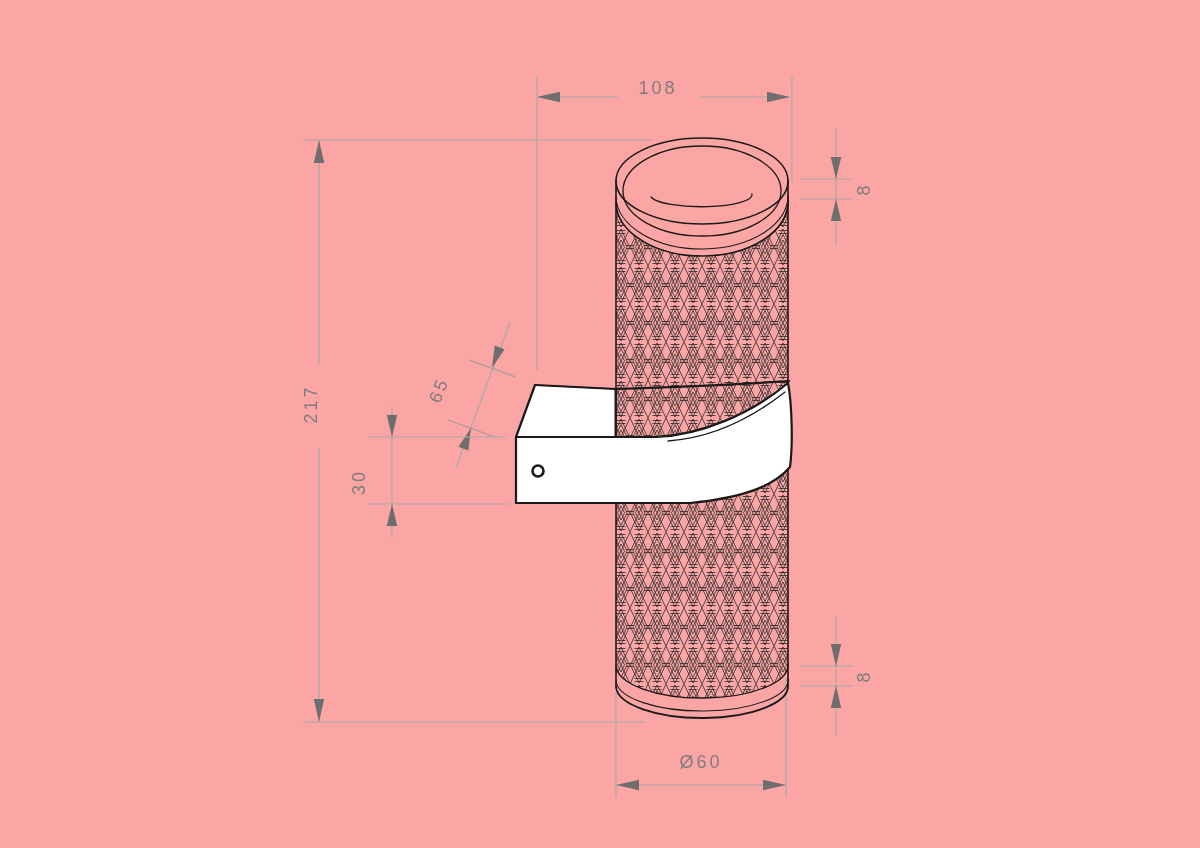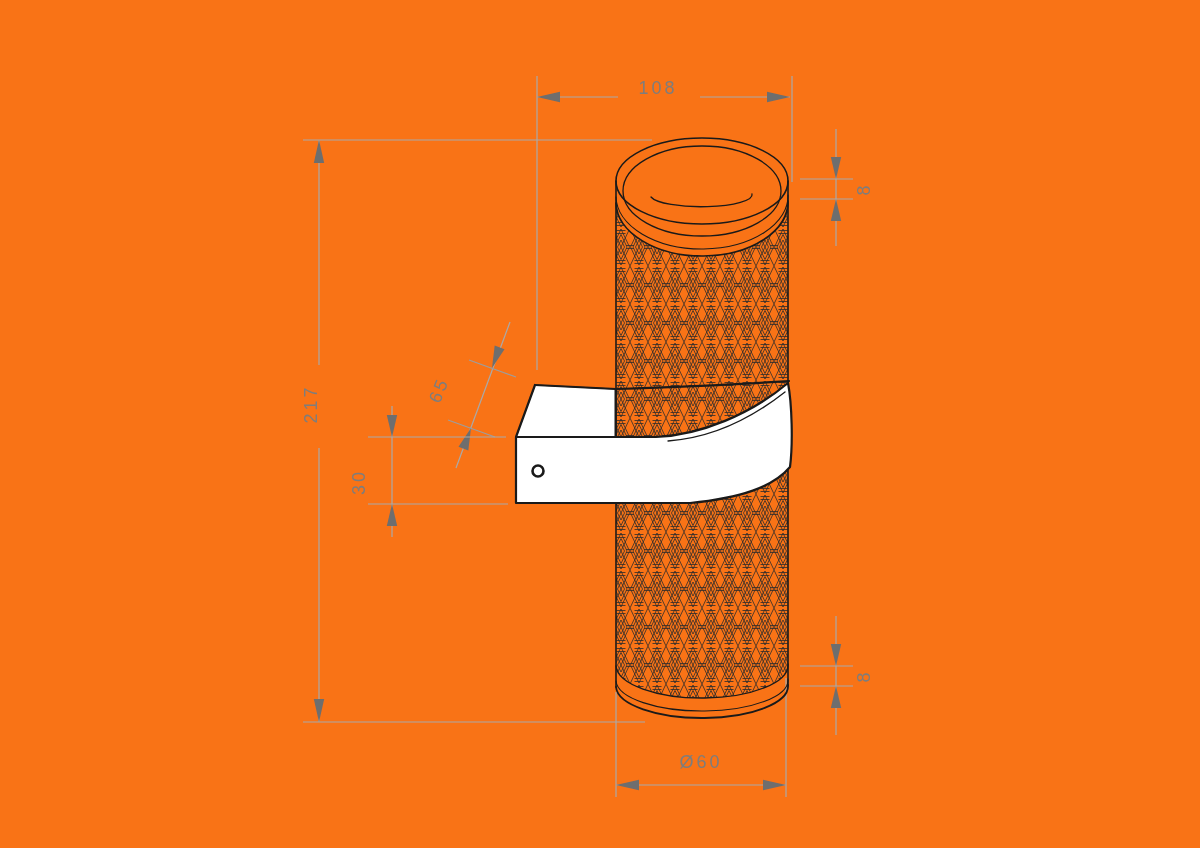--- a/index.html
+++ b/index.html
@@ -1,16 +1,16 @@
 <!DOCTYPE html>
 <html><head>
 <meta charset="utf-8">
 <style>
   html,body{margin:0;padding:0;background:#ffffff;}
-  .stage{position:relative;width:1200px;height:848px;background:#f97316;overflow:hidden;
+  .stage{position:relative;width:1200px;height:848px;background:#fca5a5;overflow:hidden;
          font-family:"Liberation Sans",sans-serif;}
   svg{display:block;}
   .dim-line{stroke:#a9a9a9;stroke-width:1.2;fill:none;}
   .dim-tick{stroke:#9d9d9d;stroke-width:1.2;fill:none;}
   .dim-arrow{fill:#6e6e6e;stroke:none;}
   .dim-text{fill:#7d7d7d;font-size:18px;letter-spacing:3px;
             font-family:"Liberation Sans",sans-serif;}
   .obj{stroke:#1a1a1a;fill:none;stroke-linecap:round;}
   .obj-fill{fill:#ffffff;stroke:#1a1a1a;stroke-linejoin:round;}
   .tex{stroke:none;}

